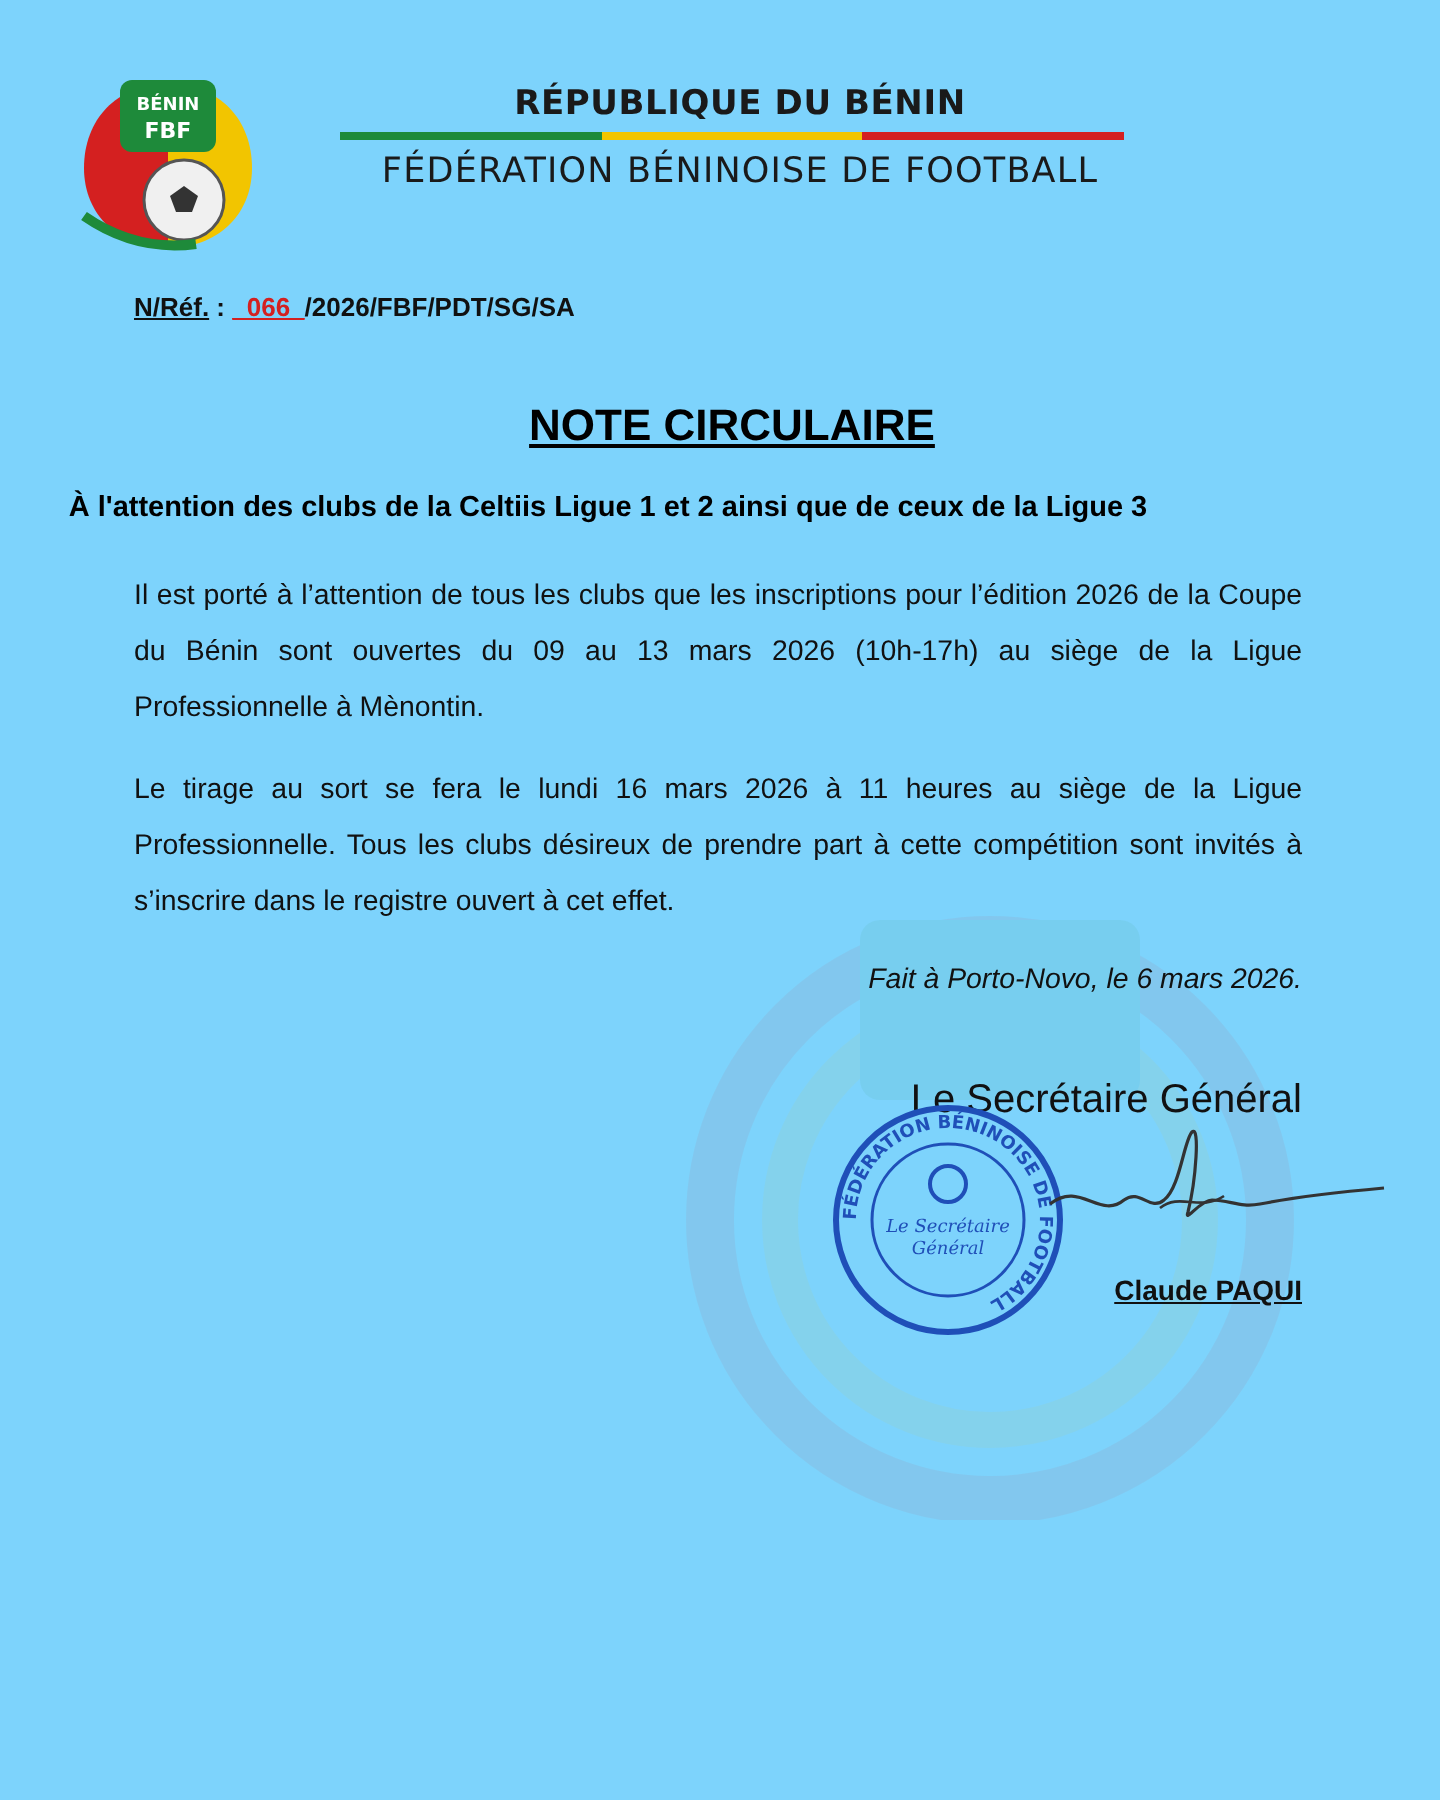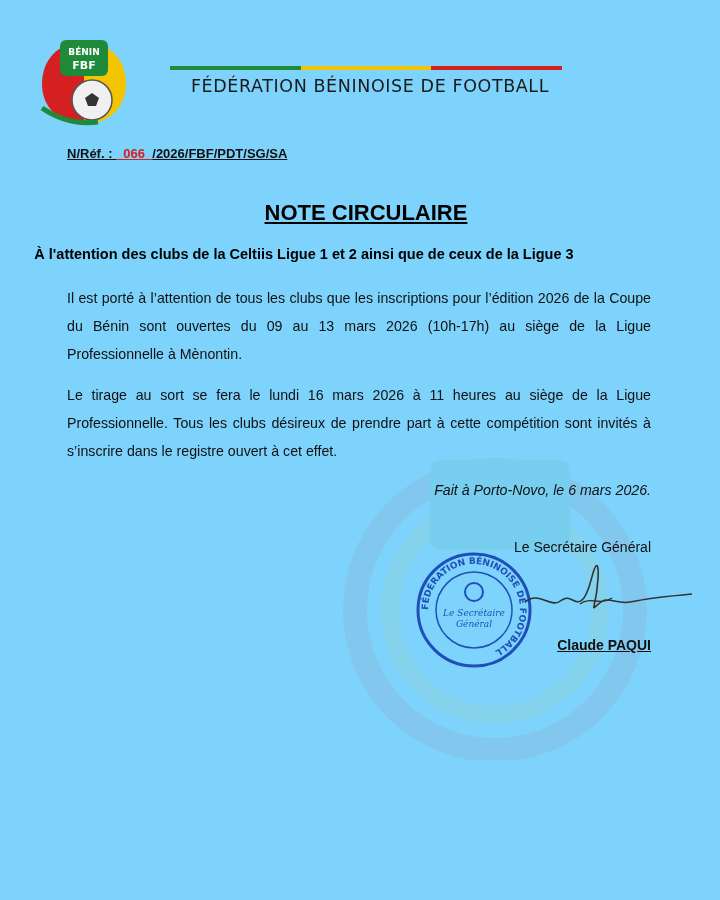--- a/index.html
+++ b/index.html
@@ -15,36 +15,36 @@
     .logo { position: absolute; left: 38px; top: 38px; width: 92px; height: 90px; }
     .hdr-title1 { position: absolute; left: 170px; top: 42px; width: 400px; text-align: center;
       font-family: "DejaVu Sans", sans-serif; font-weight: bold; font-size: 17px; letter-spacing: 0.3px; color: #1a1a1a; }
     .hdr-stripe { position: absolute; left: 170px; top: 66px; width: 392px; height: 4px; display: flex; }
     .hdr-stripe span { flex: 1; height: 4px; }
     .hdr-title2 { position: absolute; left: 170px; top: 76px; width: 400px; text-align: center;
       font-family: "DejaVu Sans", sans-serif; font-size: 17.5px; letter-spacing: 0.6px; color: #1a1a1a; }
     .hdr-sub { position: absolute; left: 132px; top: 103px; width: 530px; text-align: center;
       font-family: "DejaVu Sans", sans-serif; font-size: 7px; color: #222; letter-spacing: 0.1px; white-space: nowrap; }
 
-    .ref { position: absolute; left: 67px; top: 146px; font-size: 13px; font-weight: bold; color: #111; text-decoration: underline; }
+    .ref { position: absolute; left: 67px; top: 146px; font-size: 13px; font-weight: bold; color: #111; }
     .ref .lbl { text-decoration: underline; }
     .ref .num { color: #d42020; text-decoration: underline; }
 
     .title { position: absolute; left: 0; width: 720px; top: 200px; text-align: center;
       font-size: 22px; font-weight: bold; text-decoration: underline; color: #000; padding-left: 12px; }
     .subtitle { position: absolute; left: 0; width: 608px; top: 246px; text-align: center;
       font-size: 14.5px; font-weight: bold; color: #000; }
 
     .para { position: absolute; left: 67px; width: 584px; font-size: 14.2px; line-height: 28px;
       text-align: justify; color: #111; }
     .p1 { top: 284px; }
     .p2 { top: 381px; }
 
     .place-date { position: absolute; right: 69px; top: 482px; font-size: 14.2px; font-style: italic; color: #111; }
-    .sg-title { position: absolute; right: 69px; top: 539px; font-size: 14px; color: #111; }
+    .sg-title { position: absolute; right: 69px; top: 539px; font-size: 20px; color: #111; }
     .sg-name { position: absolute; right: 69px; top: 637px; font-size: 14px; font-weight: bold; text-decoration: underline; color: #111; }
 
     .stamp { position: absolute; left: 414px; top: 550px; width: 120px; height: 120px; }
     .signature { position: absolute; left: 520px; top: 560px; width: 175px; height: 60px; }
   </style>
 </head>
 <body>
 
 <div class="page">
 
@@ -58,20 +58,21 @@
     <path d="M46 4 C20 4 4 22 4 46 C4 70 22 86 46 86 L46 4 Z" fill="#d42020"></path>
     <path d="M46 4 C72 4 88 22 88 46 C88 70 70 86 46 86 Z" fill="#f2c500"></path>
     <rect x="22" y="2" width="48" height="36" rx="6" fill="#1e8a3a"></rect>
     <text x="46" y="17" text-anchor="middle" font-family="DejaVu Sans, sans-serif" font-size="9" font-weight="bold" fill="#fff">BÉNIN</text>
     <text x="46" y="31" text-anchor="middle" font-family="DejaVu Sans, sans-serif" font-size="11" font-weight="bold" fill="#fff">FBF</text>
     <circle cx="54" cy="62" r="20" fill="#f0f0f0" stroke="#555" stroke-width="1.5"></circle>
     <polygon points="54,55 61,60 58,68 50,68 47,60" fill="#333"></polygon>
     <path d="M4 70 Q30 88 60 84" fill="none" stroke="#1e8a3a" stroke-width="5"></path>
   </svg>
 
+  <div class="hdr-title1">RÉPUBLIQUE DU BÉNIN</div>
   <div class="hdr-stripe">
     <span style="background:#1e8a3a"></span>
     <span style="background:#f2c500"></span>
     <span style="background:#d42020"></span>
   </div>
   <div class="hdr-title2">FÉDÉRATION BÉNINOISE DE FOOTBALL</div>
 
   <div class="ref">
     <span class="lbl">N/Réf.</span><span> : </span><span class="num">_066_</span><span>/2026/FBF/PDT/SG/SA</span>
   </div>

